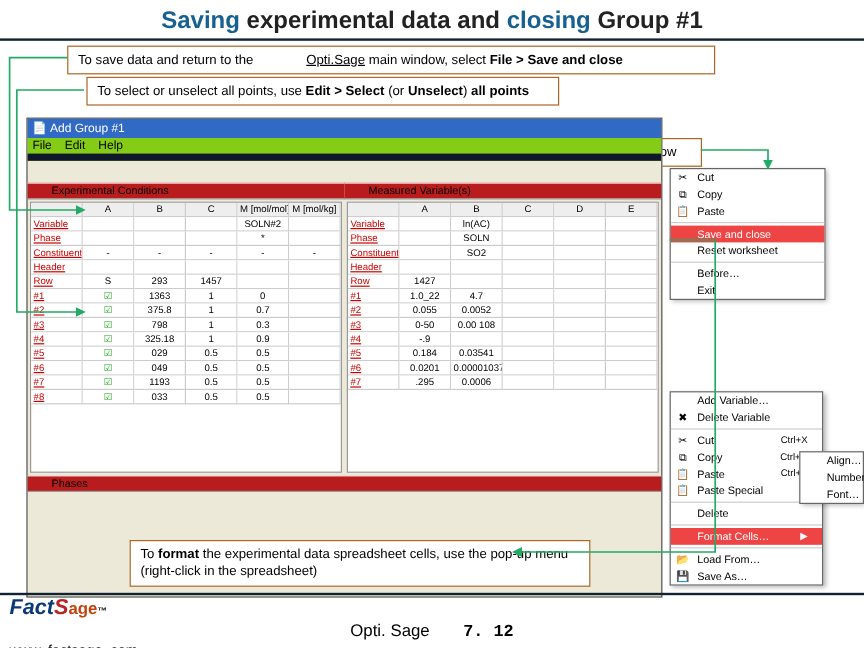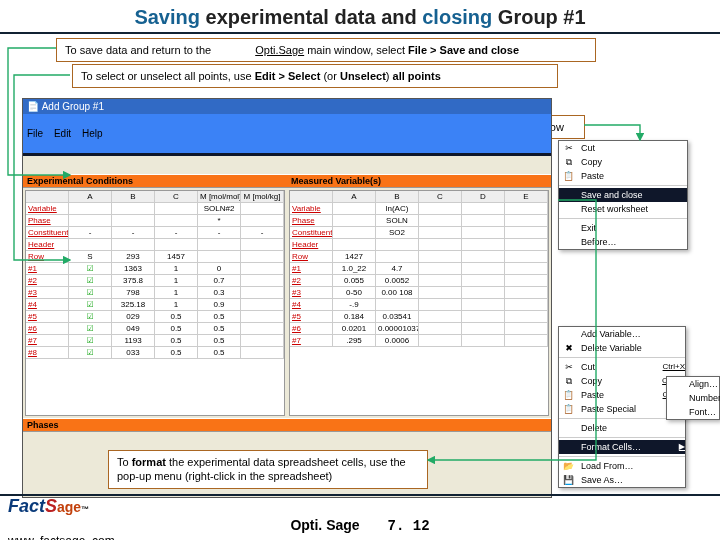--- a/index.html
+++ b/index.html
@@ -7,30 +7,30 @@
 
   .slide-title { text-align: center; font-size: 20px; font-weight: bold; padding: 6px 0 3px; color: #222; }
   .slide-title .kw { color: #166191; }
   .hr1 { height: 2px; background: #123; margin: 0 0 4px; }
 
   .callout { border: 1.5px solid #a62; background: #fff; font-size: 11px; padding: 4px 8px; position: absolute; line-height: 1.3; }
   .callout .b { font-weight: bold; }
   .callout .u { text-decoration: underline; margin-left: 41px; }
 
   .co1 { top: 38px; left: 56px; width: 540px; }
-  .co2 { top: 64px; left: 72px; width: 486px; }
+  .co2 { top: 64px; left: 72px; width: 394px; }
   .co3 { top: 115px; left: 140px; width: 445px; background: #fff; border-color: #a62; }
-  .co4 { top: 450px; left: 108px; width: 320px; }
+  .co4 { top: 450px; left: 108px; width: 384px; }
 
   
   .app { position: absolute; top: 98px; left: 22px; width: 530px; height: 400px; border: 1px solid #555; background: #ece9d8; font-size: 9px; }
   .te { background: #316ac5; color: #fff; padding: 2px 4px; font-size: 10px; }
-  .menubar { background: #3b82f6; padding: 14px 4px; font-size: 10px; border-bottom: 3px solid #0f172a; }
+  .menubar { background: #84cc16; padding: 1px 4px; font-size: 10px; border-bottom: 6px solid #0f172a; }
   .menubar span { margin-right: 8px; }
-  .section-label { background: #f97316; font-size: 9px; padding: 1px 4px; border-top: 1px solid #fff; border-bottom: 1px solid #999; font-weight: bold; }
+  .section-label { background: #b91c1c; font-size: 9px; padding: 1px 20px; border-top: 1px solid #fff; border-bottom: 1px solid #999; font-weight: normal; }
 
   .cols { display: flex; height: 230px; }
   .col { flex: 1; border: 1px solid #999; background: #fff; margin: 2px; overflow: hidden; }
   .grid-head, .grid-row { display: flex; font-size: 8px; }
   .grid-head div, .grid-row div { flex: 1; border-right: 1px solid #ccc; border-bottom: 1px solid #ccc; padding: 1px 2px; text-align: center; background: #eee; min-width: 0; overflow: hidden; white-space: nowrap; }
   .grid-row div { background: #fff; }
   .grid-row .lab { color: #c00; text-decoration: underline; text-align: left; }
   .chk { color: #2a2; }
 
   .footerbar { position: absolute; bottom: 0; left: 0; right: 0; height: 46px; border-top: 2px solid #123; display: flex; padding: 0 8px; flex-direction: column; }
@@ -38,24 +38,24 @@
   .logo .f { color: #0a3a7a; font-size: 18px; font-style: italic; }
   .logo .s { color: #b22; font-size: 18px; font-style: italic; }
   .logo .age { color: #c2410c; font-size: 14px; }
   .footerbar .center { flex: 1; text-align: center; font-size: 14px; }
   .footerbar .center .num { font-weight: bold; margin-left: 28px; font-family: Liberation Mono, monospace; }
   .footerbar .url { font-size: 12px; color: #000; }
 
   
   .menu { position: absolute; background: #fff; border: 1px solid #666; font-size: 9px; box-shadow: 2px 2px 4px rgba(0,0,0,.3); }
   .menu .mi { padding: 2px 18px 2px 22px; position: relative; white-space: nowrap; }
-  .menu .mi.sel { background: #0f172a; color: #fff; }
+  .menu .mi.sel { background: #ef4444; color: #fff; }
   .menu .sep { height: 1px; background: #ccc; margin: 2px 0; }
   .menu .ic { position: absolute; left: 4px; top: 1px; width: 12px; height: 12px; font-size: 9px; line-height: 12px; text-align: center; }
-  .menu .arr { position: absolute; right: 0; top: 2px; font-size: 8px; text-decoration: underline; }
+  .menu .arr { position: absolute; right: 12px; top: 2px; font-size: 8px; }
 
   .menu1 { top: 140px; left: 558px; width: 130px; }
   .menu2 { top: 326px; left: 558px; width: 128px; }
   .menu3 { top: 376px; left: 666px; width: 54px; }
 
   .arrow-svg { position: absolute; pointer-events: none; }
 </style>
 </head>
 <body>
 
@@ -312,22 +312,22 @@
 </div>
 
 <div class="menu menu1">
   <div class="mi"><span class="ic">✂</span><span>Cut</span></div>
   <div class="mi"><span class="ic">⧉</span><span>Copy</span></div>
   <div class="mi"><span class="ic">📋</span><span>Paste</span></div>
   <div class="sep"></div>
   <div class="mi sel"><span>Save and close</span></div>
   <div class="mi"><span>Reset worksheet</span></div>
   <div class="sep"></div>
+  <div class="mi"><span>Before…</span></div>
   <div class="mi"><span>Exit</span></div>
-  <div class="mi"><span>Before…</span></div>
 </div>
 
 <div class="menu menu2">
   <div class="mi"><span>Add Variable…</span></div>
   <div class="mi"><span class="ic">✖</span><span>Delete Variable</span></div>
   <div class="sep"></div>
   <div class="mi"><span class="ic">✂</span><span>Cut</span><span class="arr">Ctrl+X</span></div>
   <div class="mi"><span class="ic">⧉</span><span>Copy</span><span class="arr">Ctrl+C</span></div>
   <div class="mi"><span class="ic">📋</span><span>Paste</span><span class="arr">Ctrl+V</span></div>
   <div class="mi"><span class="ic">📋</span><span>Paste Special</span></div>
@@ -362,15 +362,15 @@
   <path d="M584,125 L640,125 L640,140" stroke="#2a6" fill="none" stroke-width="1.4" marker-end="url(#ah)"></path>
 </svg>
 
 <div class="footerbar">
   <div class="logo">
       <span class="f">Fact</span>
       <span class="s">S</span>
       <span class="age">age</span>
       <span style="font-size:8px;vertical-align:top">™</span>
     </div>
-  <div class="center"><span class="b" style="font-weight:bold">Opti. Sage</span><span class="num">7. 12</span></div>
+  <div class="center"><span class="b" style="font-weight:normal">Opti. Sage</span><span class="num">7. 12</span></div>
   <div class="url">www. factsage. com</div>
 </div>
 
 </body></html>

